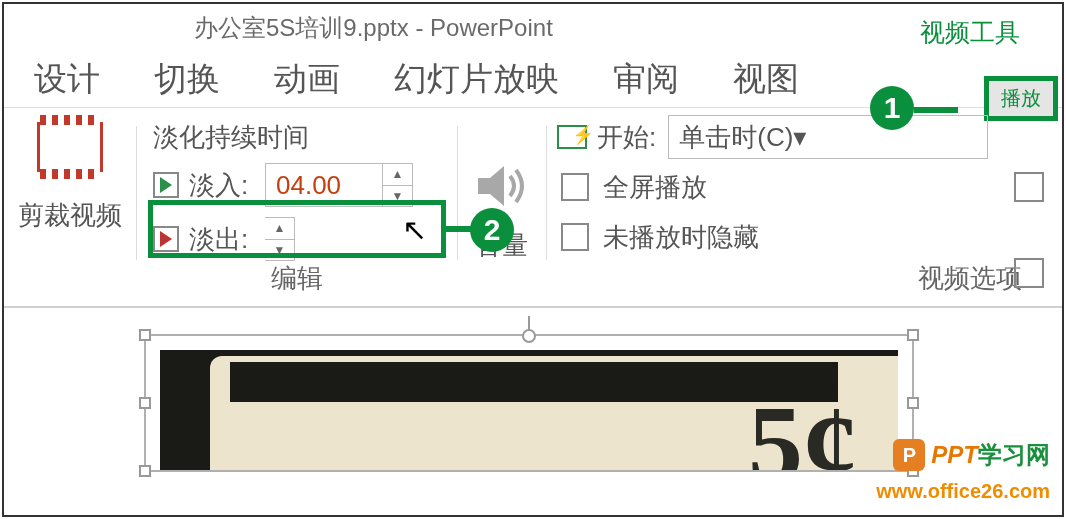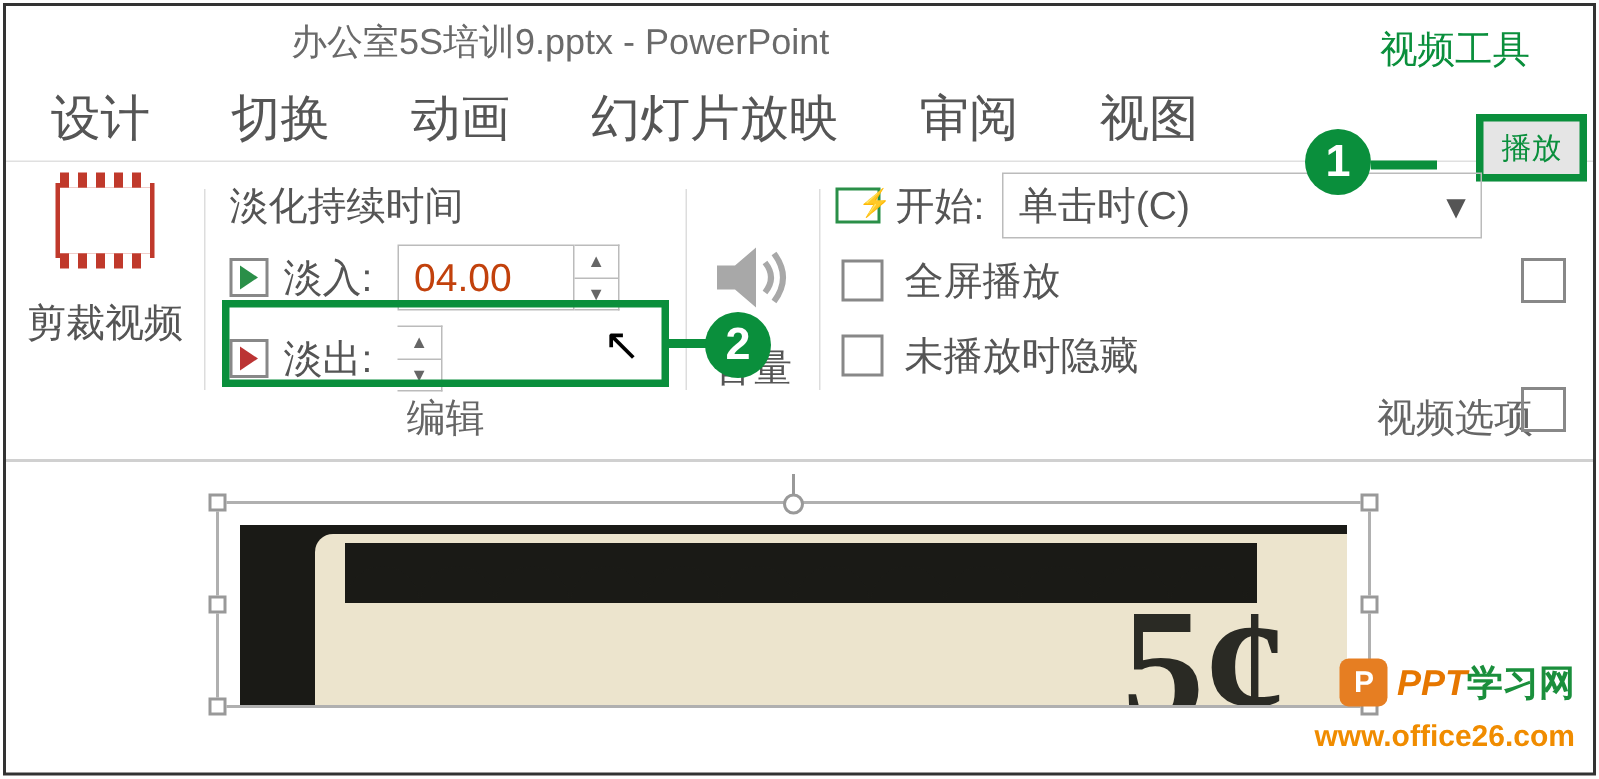--- a/index.html
+++ b/index.html
@@ -192,21 +192,20 @@
       position: relative;
       margin-right: 10px;
     }
     .opt-icon .bolt { position: absolute; right: -10px; top: -3px; color: #d48b00; font-size: 18px; }
     .opt-start-label { margin-right: 12px; }
     .dropdown {
       border: 1px solid #bbb;
       height: 44px;
       display: flex;
       align-items: center;
-      justify-content: space-between;
       padding: 0 10px;
       width: 320px;
       font-size: 26px;
       color: #555;
     }
     .checkbox {
       width: 28px; height: 28px;
       border: 2px solid #888;
       margin-right: 14px;
       margin-left: 4px;

